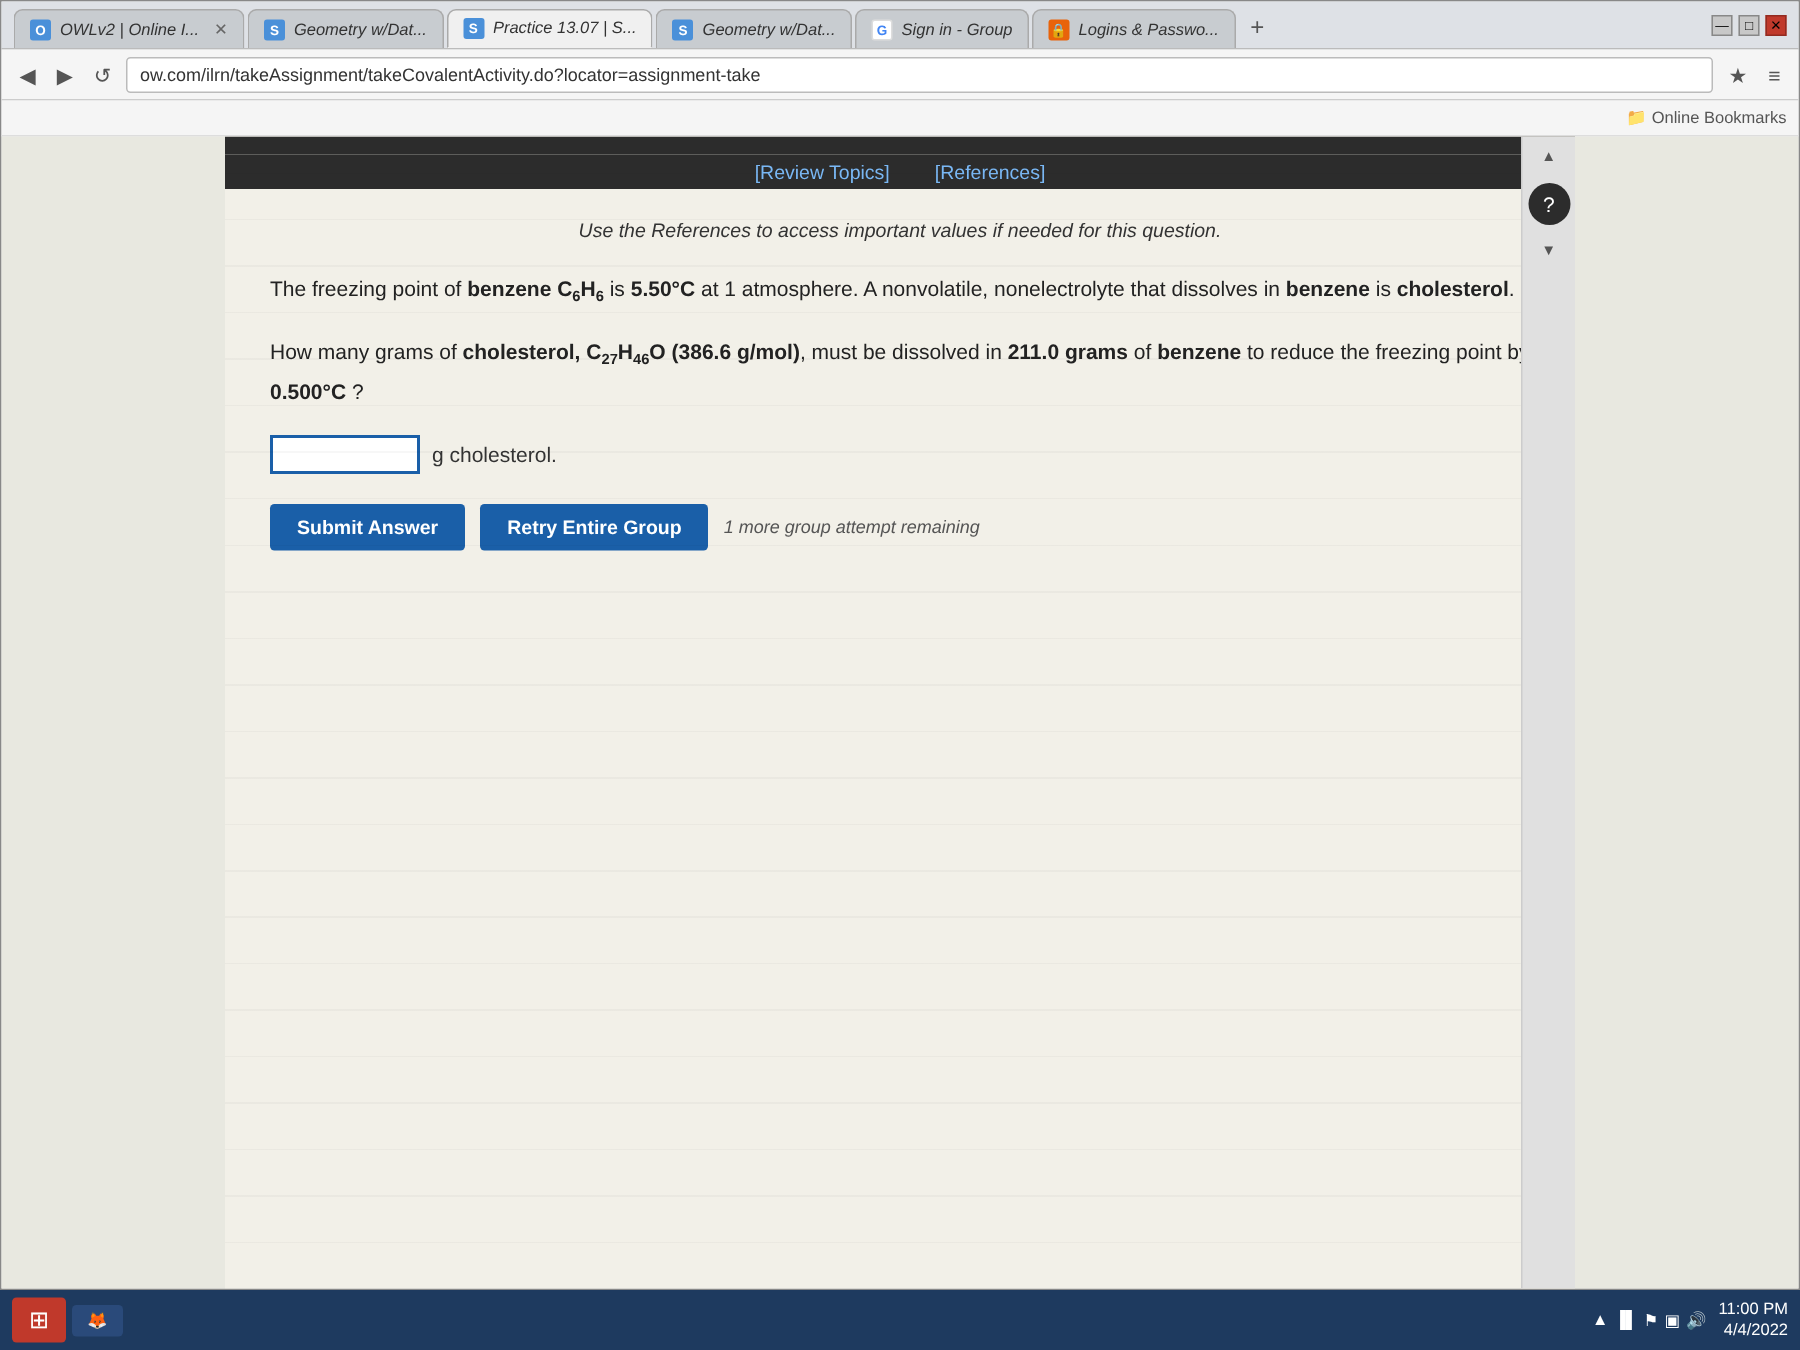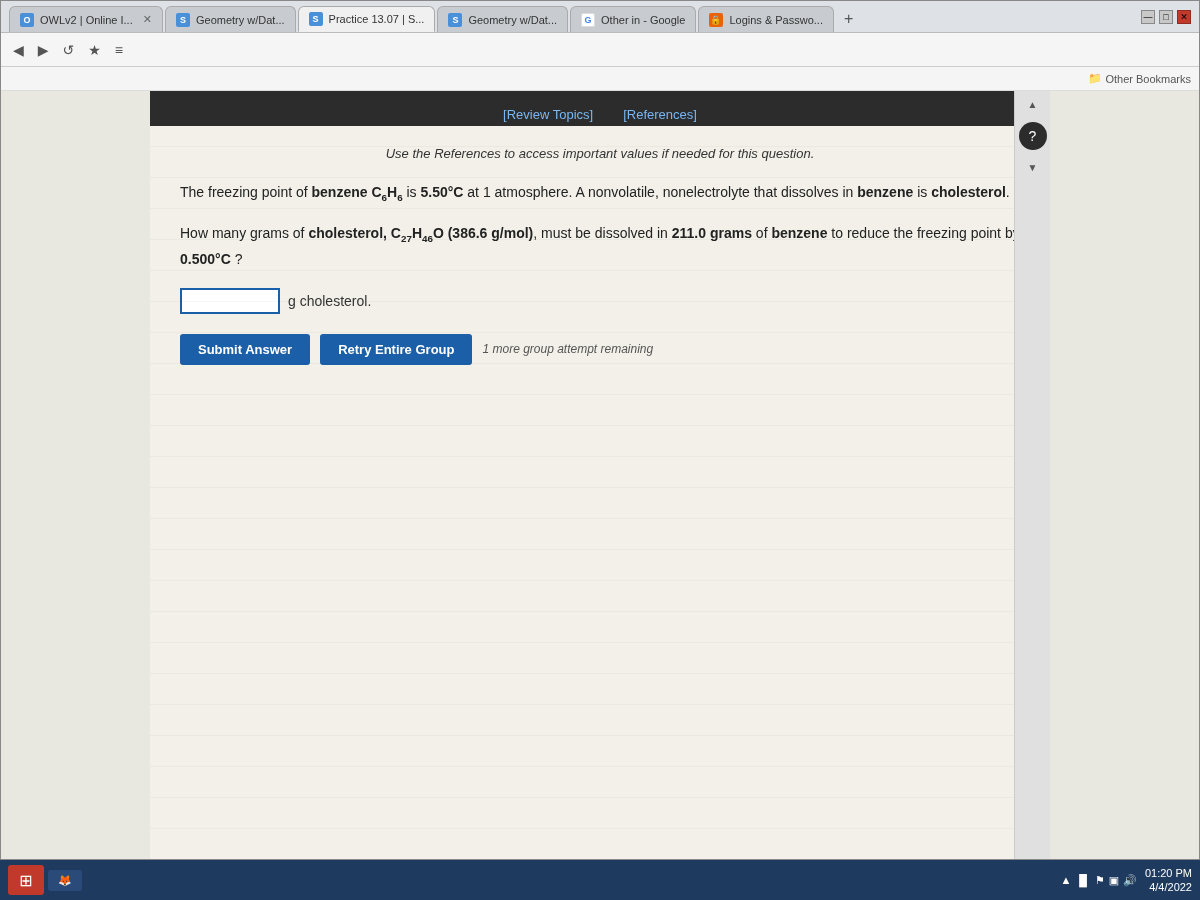--- a/index.html
+++ b/index.html
@@ -91,20 +91,21 @@
     .tab-favicon.geo { background: #4a90d9; color: white; }
     .tab-favicon.prac { background: #4a90d9; color: white; }
     .tab-favicon.g { background: white; color: #4285f4; border: 1px solid #ddd; }
     .tab-favicon.fire { background: #e8630a; color: white; }
 
     .tab-label {
       overflow: hidden;
       text-overflow: ellipsis;
       white-space: nowrap;
       font-size: 11px;
+      font-style: italic;
     }
 
     .tab-close {
       font-size: 11px;
       color: #666;
       cursor: pointer;
       margin-left: 4px;
       flex-shrink: 0;
     }
 
@@ -447,21 +448,21 @@
           <span class="tab-label">Practice 13.07 | S...</span>
         </div>
 
         <div class="tab">
           <span class="tab-favicon geo">S</span>
           <span class="tab-label">Geometry w/Dat...</span>
         </div>
 
         <div class="tab">
           <span class="tab-favicon g">G</span>
-          <span class="tab-label">Other in - Google</span>
+          <span class="tab-label">Sign in - Group</span>
         </div>
 
         <div class="tab">
           <span class="tab-favicon fire">🔒</span>
           <span class="tab-label">Logins &amp; Passwo...</span>
         </div>
 
         <div style="padding: 4px 8px; cursor:pointer; font-size:16px; color:#555;">+</div>
       </div>
 
@@ -469,28 +470,31 @@
         <div class="win-btn">—</div>
         <div class="win-btn">□</div>
         <div class="win-btn close">✕</div>
       </div>
     </div>
 
     <div class="toolbar">
       <button class="toolbar-btn">◀</button>
       <button class="toolbar-btn">▶</button>
       <button class="toolbar-btn">↺</button>
+      <div class="address-bar">
+        <span>ow.com/ilrn/takeAssignment/takeCovalentActivity.do?locator=assignment-take</span>
+      </div>
       <button class="toolbar-btn">★</button>
       <button class="toolbar-btn">≡</button>
     </div>
 
     <div class="bookmarks-bar">
       <div class="bookmark-item">
         <span>📁</span>
-        <span>Other Bookmarks</span>
+        <span>Online Bookmarks</span>
       </div>
     </div>
 
     <div class="page-content">
       <div class="page-inner">
 
         <div class="owl-header">
         </div>
 
         <div class="reference-bar">
@@ -542,18 +546,18 @@
     </div>
     <div class="taskbar-right">
       <div class="taskbar-sys">
         <span>▲</span>
         <span>▐▌</span>
         <span>⚑</span>
         <span>▣</span>
         <span>🔊</span>
       </div>
       <div class="taskbar-clock">
-        <div>01:20 PM</div>
+        <div>11:00 PM</div>
         <div>4/4/2022</div>
       </div>
     </div>
   </div>
 </div>
 
 </body></html>

